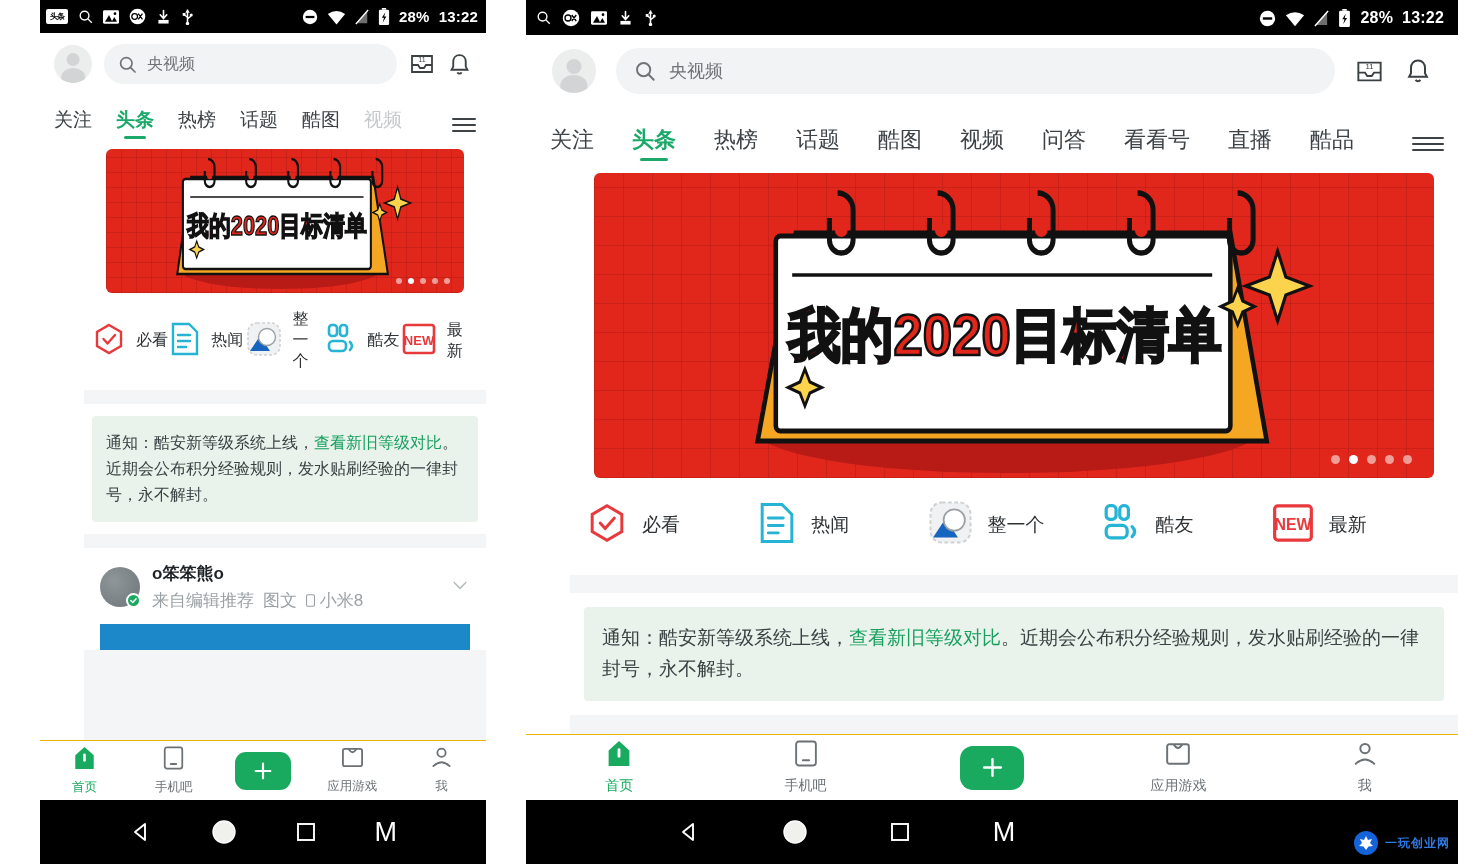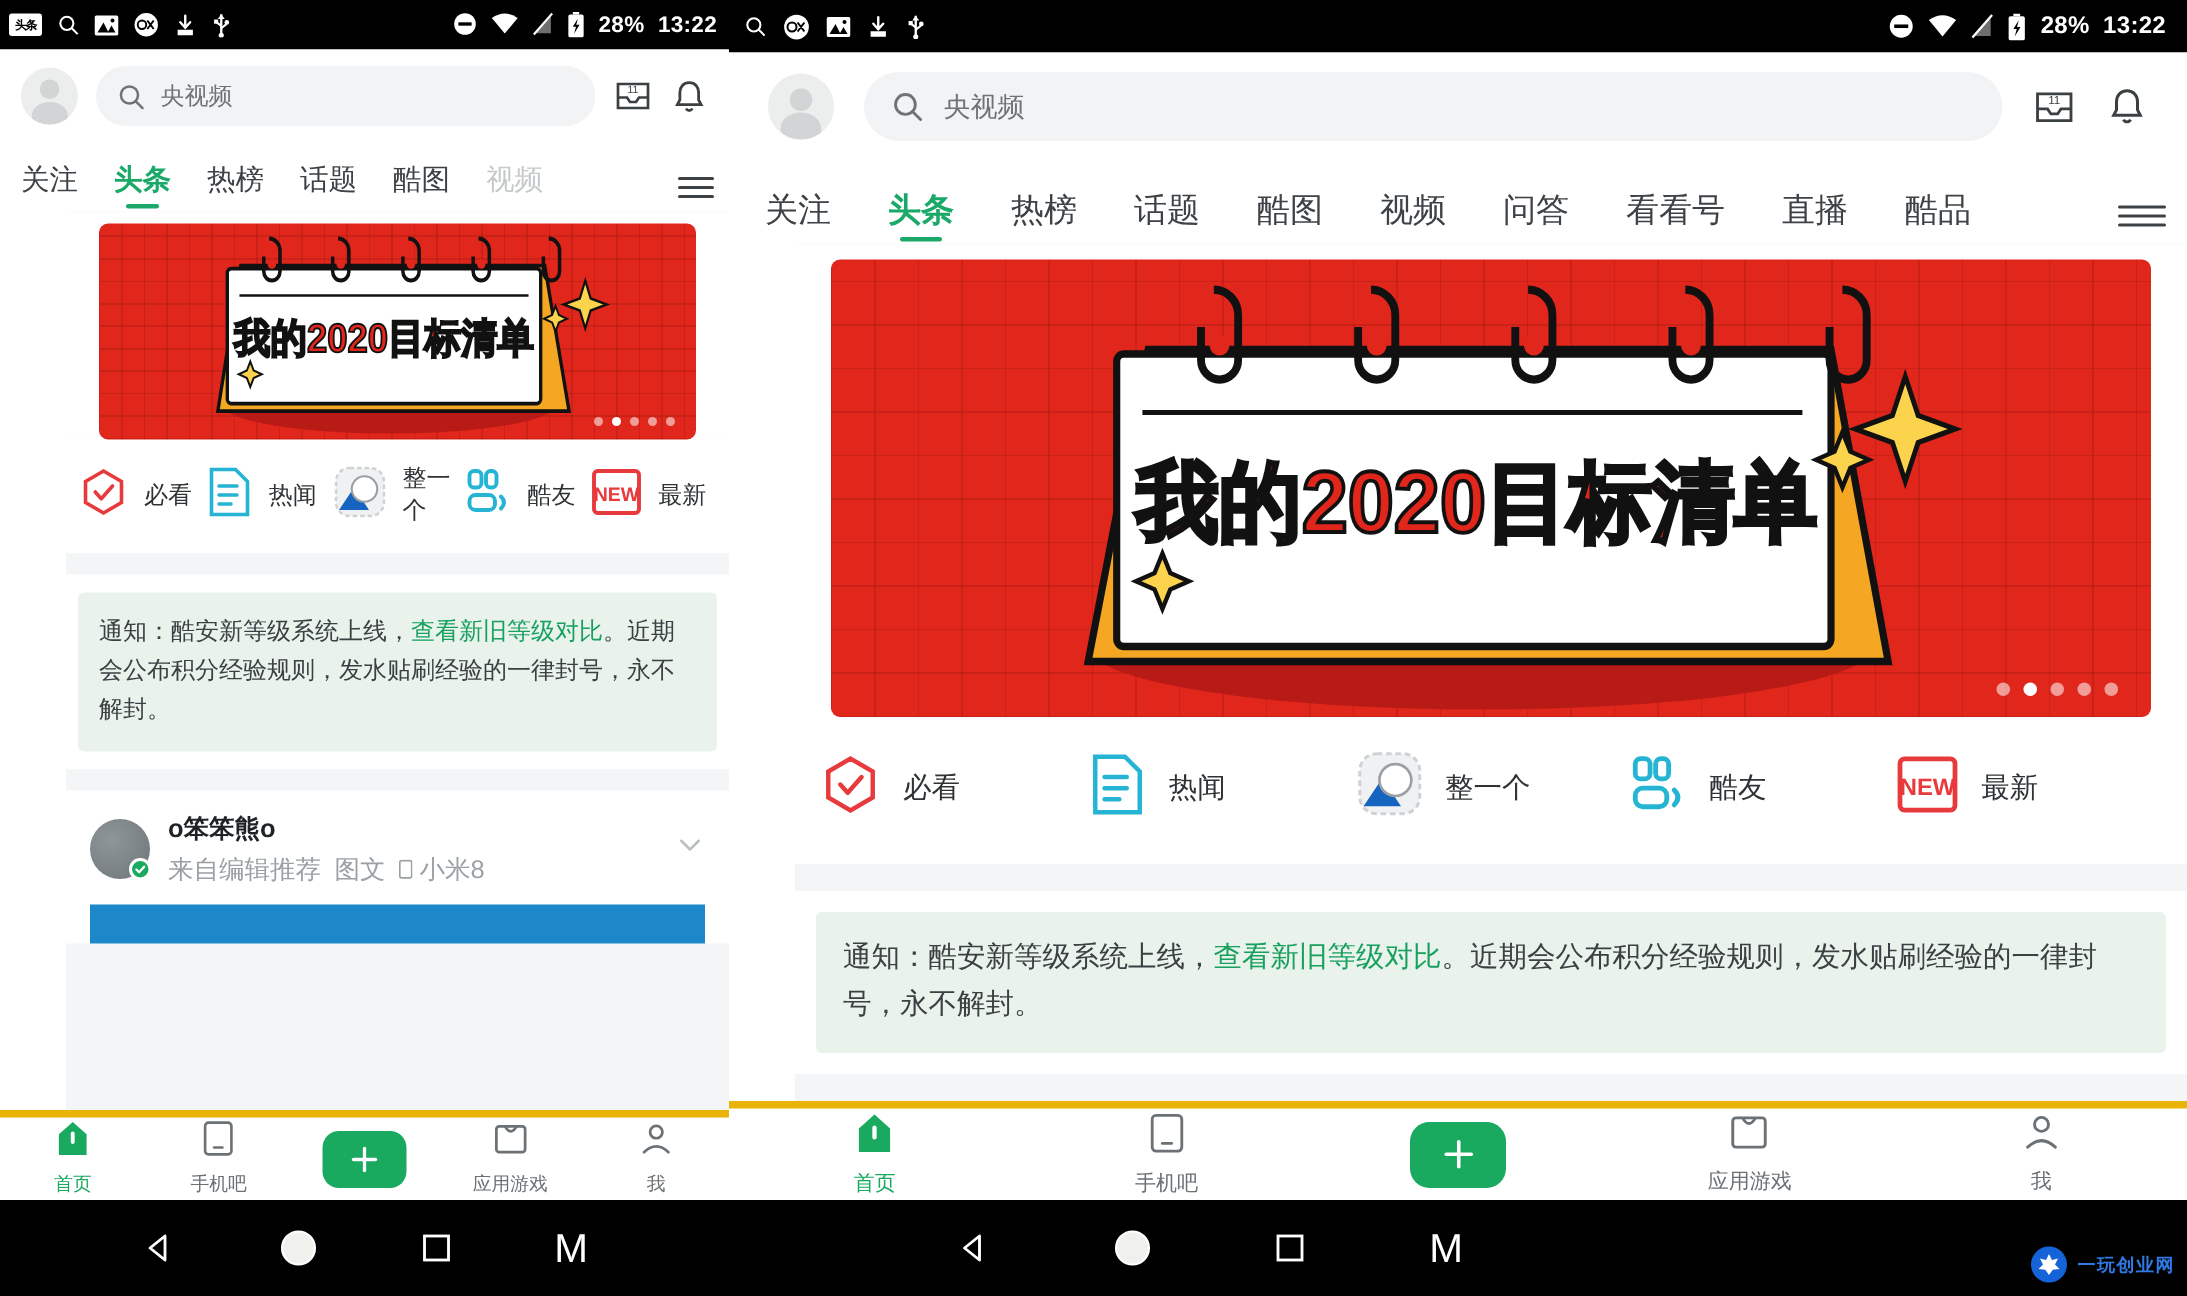--- a/index.html
+++ b/index.html
@@ -5,34 +5,34 @@
   * { box-sizing: border-box; margin: 0; padding: 0; }
   html, body {
     width: 1458px; height: 864px;
     background: #000;
     font-family: "Liberation Sans", "DejaVu Sans", sans-serif;
     overflow: hidden;
   }
   .stage { position: relative; width: 1458px; height: 864px; display: flex; background:#000; }
 
   
-  .phone { position: relative; background: #ffffff; height: 864px; overflow: hidden; display:flex; flex-direction:column; }
+  .phone { position: relative; background: #ffffff; height: 864px; overflow: hidden; display:flex; flex-direction:column;padding-left:40px; }
   .phone.left  { width: 486px; }
   .phone.right { width: 972px; }
 
   
   .statusbar {
     background:#000; color:#fff; display:flex; align-items:center;
     width:100%; flex: 0 0 auto;
   }
   .left .statusbar  { height: 33px; padding: 0 8px 0 6px; }
   .right .statusbar { height: 35px; padding: 0 14px 0 10px; }
   .sb-left { display:flex; align-items:center; gap:10px; }
   .right .sb-left { gap: 11px; }
-  .sb-right { margin-left:auto; display:flex; align-items:flex-start; gap:9px; }
+  .sb-right { margin-left:auto; display:flex; align-items:flex-end; gap:9px; }
   .sb-ico { display:inline-flex; align-items:center; justify-content:center; }
   .sb-text { font-size: 15px; font-weight: 700; letter-spacing:.2px; font-family:"Liberation Sans", sans-serif; }
   .right .sb-text { font-size: 16px; }
   .tt-badge {
     background:#fff; color:#000; font-size:8px; font-weight:700; line-height:1;
     border-radius:2px; padding:2px 1px; width:22px; height:15px;
     display:flex; align-items:center; justify-content:center; letter-spacing:-1px;
   }
 
   
@@ -144,21 +144,21 @@
                  background: radial-gradient(circle at 35% 35%, #8e9699, #6d7579); flex:0 0 auto; overflow:visible;}
   .post-avatar .vbadge { position:absolute; right:-1px; bottom:-1px; width:15px; height:15px; border-radius:50%;
                          background:#19a95f; border:2px solid #fff; display:flex; align-items:center; justify-content:center; }
   .post-meta { display:flex; flex-direction:column; gap:4px; flex:1 1 auto; }
   .post-name { font-size:17px; color:#1f2326; font-weight:600; }
   .post-sub { font-size:17px; color:#9aa0a4; display:flex; align-items:center; gap:9px; }
   .post-title { font-size:21px; font-weight:700; color:#17191b; margin-top:16px; letter-spacing:.2px; }
   .post-img { margin-top:12px; height:26px; background:#1c87c9; }
 
   
-  .botnav { background:#fff; display:flex; align-items:center; border-top:5px solid #eab308; flex:0 0 auto;justify-content:space-between; }
+  .botnav { background:#fff; display:flex; align-items:center; border-top:1px solid #eab308; flex:0 0 auto;justify-content:space-between; }
   .left .botnav  { height: 60px; }
   .right .botnav { height: 66px; }
   .nav-item { flex:1 1 0; display:flex; flex-direction:column; align-items:center; justify-content:center; cursor:pointer; }
   .left .nav-item  { gap: 5px; }
   .right .nav-item { gap: 6px; }
   .nav-label { color:#6b7175; }
   .left .nav-label  { font-size: 12.5px; }
   .right .nav-label { font-size: 14px; }
   .nav-item.active .nav-label { color:#19a95f; }
   .fab { background:#19a95f; border-radius:12px; display:flex; align-items:center; justify-content:center; }

